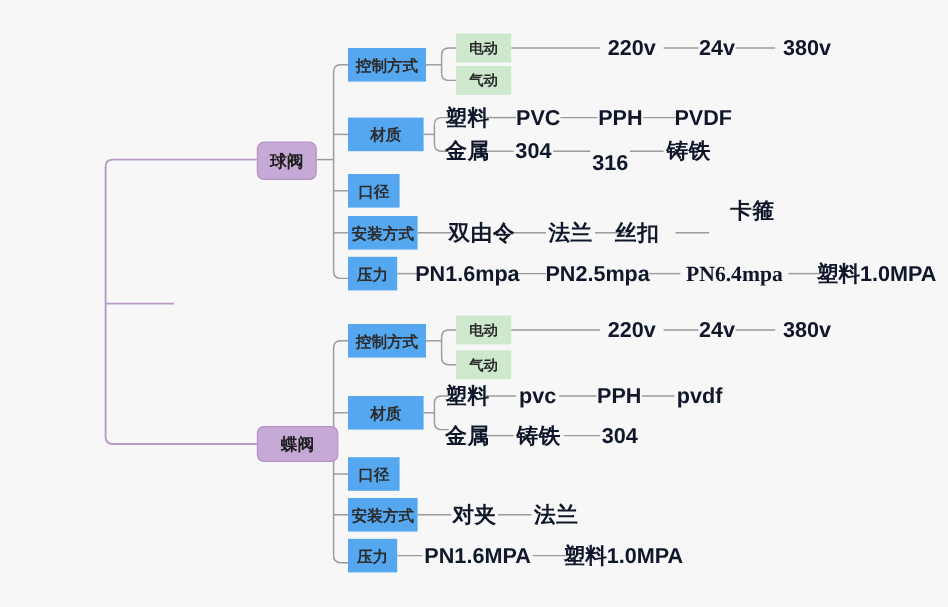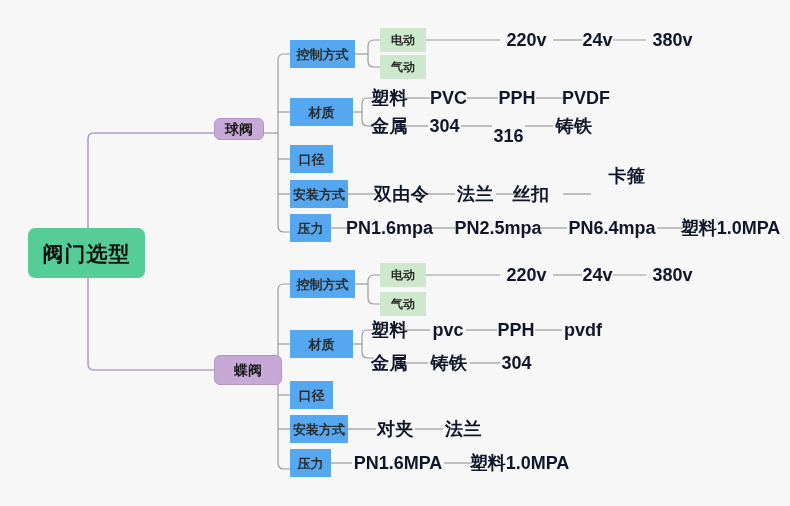--- a/index.html
+++ b/index.html
@@ -159,23 +159,22 @@
     <path d="M405,363 L428,363" stroke="#9a9a9a" stroke-width="1.2" fill="none"></path>
     <path d="M470,363 L500,363" stroke="#9a9a9a" stroke-width="1.2" fill="none"></path>
 
     <path d="M348,429 L376,429" stroke="#9a9a9a" stroke-width="1.2" fill="none"></path>
     <path d="M415,429 L443,429" stroke="#9a9a9a" stroke-width="1.2" fill="none"></path>
 
     <path d="M331,463 L352,463" stroke="#9a9a9a" stroke-width="1.2" fill="none"></path>
     <path d="M444,463 L472,463" stroke="#9a9a9a" stroke-width="1.2" fill="none"></path>
   </svg>
 
-  <div class="node root-node" style="left:28px; top:228px; width:117px; height:50px;">阀门选型</div>
-
-  <div class="node branch-node" style="left:214px; top:118px; width:50px; height:22px;">球阀</div>
+
+  <div class="node branch-node" style="left:214px; top:118px; width:50px; height:32px;">球阀</div>
 
   <div class="node topic-node" style="left:290px; top:40px; width:65px; height:28px;">控制方式</div>
   <div class="node sub-node" style="left:380px; top:28px; width:46px; height:24px;">电动</div>
   <div class="node sub-node" style="left:380px; top:55px; width:46px; height:24px;">气动</div>
   <div class="leaf-text" style="left:500px; top:32px; width:53px; height:16px;">220v</div>
   <div class="leaf-text" style="left:582px; top:32px; width:31px; height:16px;">24v</div>
   <div class="leaf-text" style="left:646px; top:32px; width:53px; height:16px;">380v</div>
 
   <div class="node topic-node" style="left:290px; top:98px; width:63px; height:28px;">材质</div>
   <div class="leaf-text cn" style="left:374px; top:90px; width:31px; height:16px;">塑料</div>
@@ -191,21 +190,21 @@
 
   <div class="node topic-node" style="left:290px; top:180px; width:58px; height:28px;">安装方式</div>
   <div class="leaf-text cn" style="left:376px; top:186px; width:51px; height:16px;">双由令</div>
   <div class="leaf-text cn" style="left:455px; top:186px; width:41px; height:16px;">法兰</div>
   <div class="leaf-text cn" style="left:511px; top:186px; width:40px; height:16px;">丝扣</div>
   <div class="leaf-text cn" style="left:591px; top:168px; width:40px; height:16px;margin-left:16px;">卡箍</div>
 
   <div class="node topic-node" style="left:290px; top:214px; width:41px; height:28px;">压力</div>
   <div class="leaf-text" style="left:352px; top:220px; width:75px; height:16px;">PN1.6mpa</div>
   <div class="leaf-text" style="left:455px; top:220px; width:86px; height:16px;">PN2.5mpa</div>
-  <div class="leaf-text" style="left:567px; top:220px; width:90px; height:16px;">PN6.4mpa</div>
+  <div class="leaf-text" style="left:567px; top:220px; width:90px; height:16px;font-family:Liberation Serif, serif;">PN6.4mpa</div>
   <div class="leaf-text" style="left:683px; top:220px; width:95px; height:16px;">塑料1.0MPA</div>
 
   <div class="node branch-node" style="left:214px; top:355px; width:68px; height:30px;">蝶阀</div>
 
   <div class="node topic-node" style="left:290px; top:270px; width:65px; height:28px;">控制方式</div>
   <div class="node sub-node" style="left:380px; top:263px; width:46px; height:24px;">电动</div>
   <div class="node sub-node" style="left:380px; top:292px; width:46px; height:24px;">气动</div>
   <div class="leaf-text" style="left:500px; top:267px; width:53px; height:16px;">220v</div>
   <div class="leaf-text" style="left:582px; top:267px; width:31px; height:16px;">24v</div>
   <div class="leaf-text" style="left:646px; top:267px; width:53px; height:16px;">380v</div>

